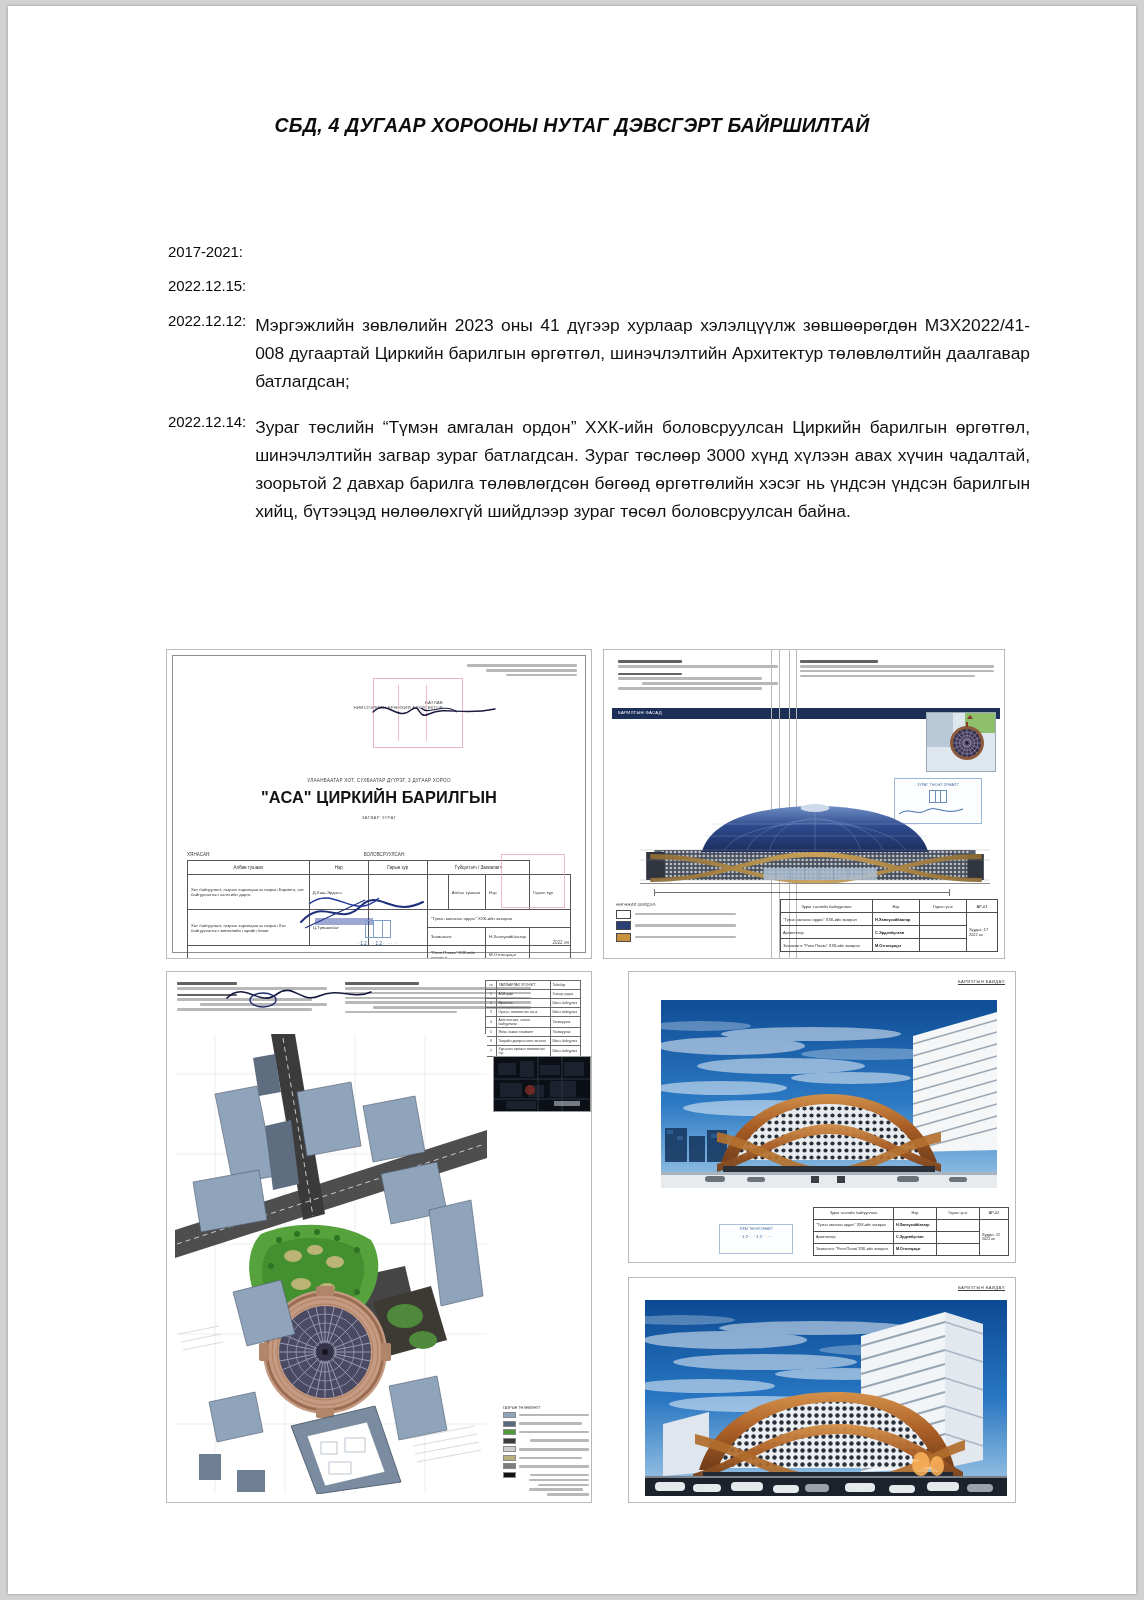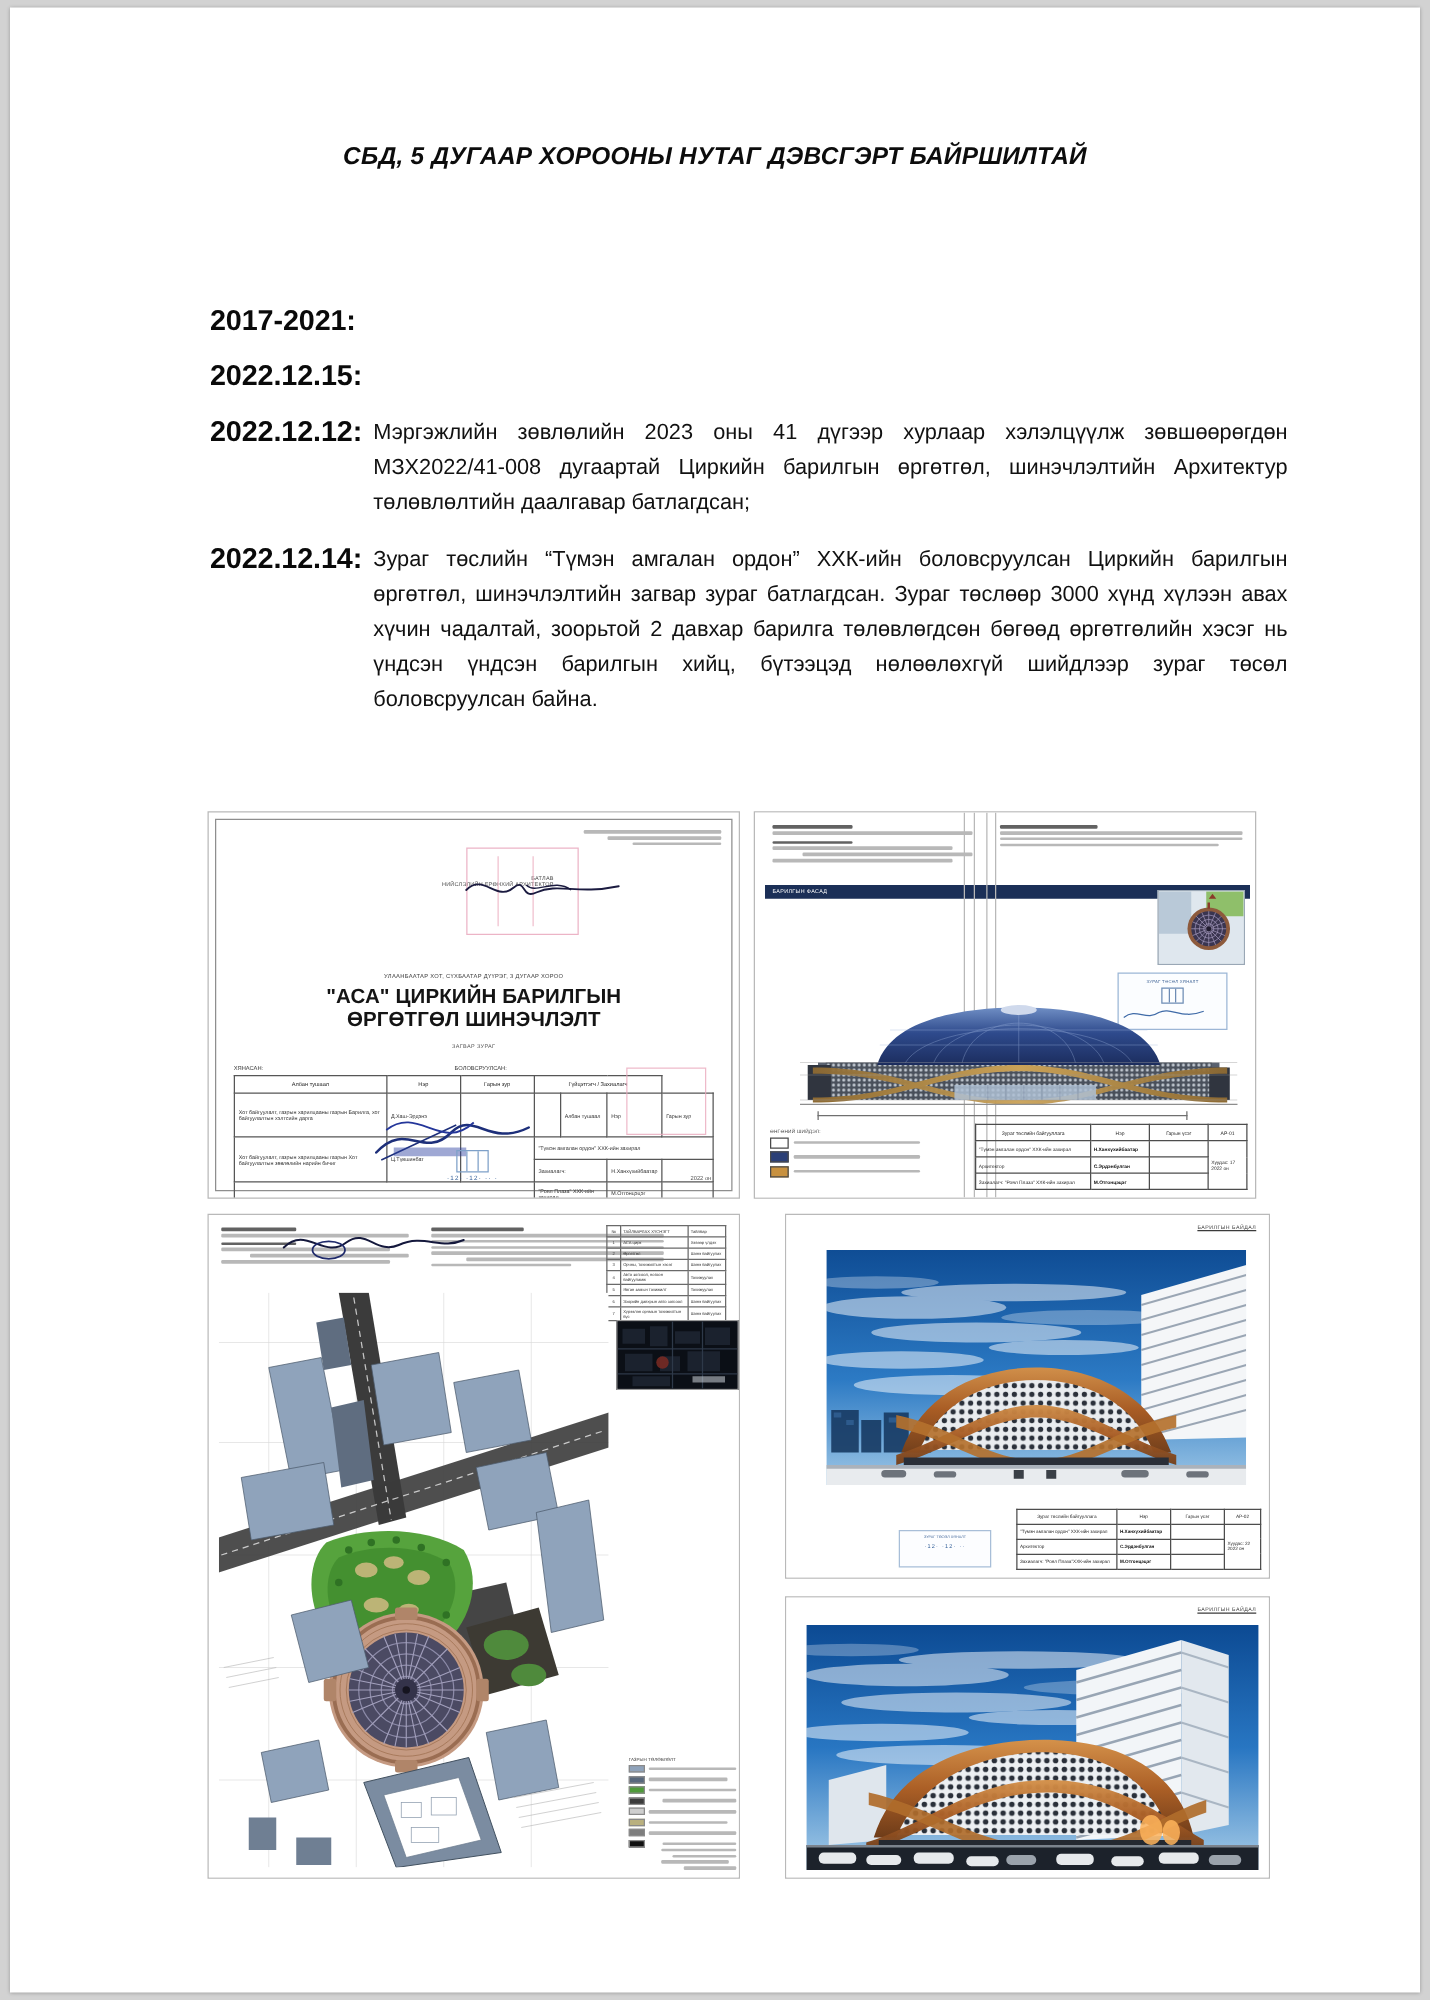--- a/index.html
+++ b/index.html
@@ -33,21 +33,21 @@
   .title-line1{position:absolute;left:0;right:0;top:108px;}
   .title-line2{position:absolute;left:0;right:0;top:155px;}
 
   
   .entries{
     position:absolute;left:160px;top:236px;width:862px;
   }
   .entry{display:flex;align-items:flex-start;margin-bottom:17px;}
   .entry-date{
     flex:0 0 auto;
-    font-weight:bold;font-size:23px;color:#0a0a0a;
+    font-weight:normal;font-size:15px;color:#0a0a0a;
     white-space:nowrap;padding-top:.5px;
     letter-spacing:-.1px;
   }
   .entry-body{
     flex:1 1 auto;margin-left:9px;
     font-size:17.4px;line-height:1.62;color:#111;
     text-align:justify;text-justify:inter-word;
     hyphens:none;
   }
   .entry.tight .entry-body{text-align:left;}
@@ -233,21 +233,21 @@
   .rn-tbl .hd{text-align:center;font-size:3.8px;}
   .rn-tbl .nm{font-weight:bold;color:#0f0f0f;}
   svg{display:block;}
 </style>
 </head>
 <body>
 
 <div class="page">
  <div class="sheet-inner">
 
-  <div class="doc-title title-line1">СБД, 5 ДУГААР ХОРООНЫ НУТАГ ДЭВСГЭРТ БАЙРШИЛТАЙ</div>
+  <div class="doc-title title-line1">СБД, 4 ДУГААР ХОРООНЫ НУТАГ ДЭВСГЭРТ БАЙРШИЛТАЙ</div>
 
   <div class="entries">
 
     <div class="entry">
       <div class="entry-date">2017-2021:</div>
     </div>
 
     <div class="entry tight">
       <div class="entry-date">2022.12.15:</div>
     </div>
@@ -283,21 +283,20 @@
         <div class="pinkstamp"></div>
 
         <svg class="sig-scribble" viewBox="0 0 130 30">
           <path d="M4 16 C18 2, 28 26, 42 14 C52 6, 48 24, 60 18 C78 10, 92 20, 126 13" fill="none" stroke="#1b1b40" stroke-width="1.5" stroke-linecap="round"></path>
           <path d="M52 12 C60 20, 74 6, 88 16" fill="none" stroke="#1b1b40" stroke-width="1.1"></path>
         </svg>
 
         <div class="tb-maintitle">
           <div class="tb-sub">УЛААНБААТАР ХОТ, СҮХБААТАР ДҮҮРЭГ, 3 ДУГААР ХОРОО</div>
           <div class="tb-big">"АСА" ЦИРКИЙН БАРИЛГЫН</div>
-          <div class="tb-big">ӨРГӨТГӨЛ ШИНЭЧЛЭЛТ</div>
           <div class="tb-caption">ЗАГВАР ЗУРАГ</div>
         </div>
 
         <div class="tb-tablewrap">
           <div class="tb-hdrrow">
             <div class="c1">ХЯНАСАН:</div>
             <div>БОЛОВСРУУЛСАН:</div>
           </div>
 
           <table class="tb-table">

